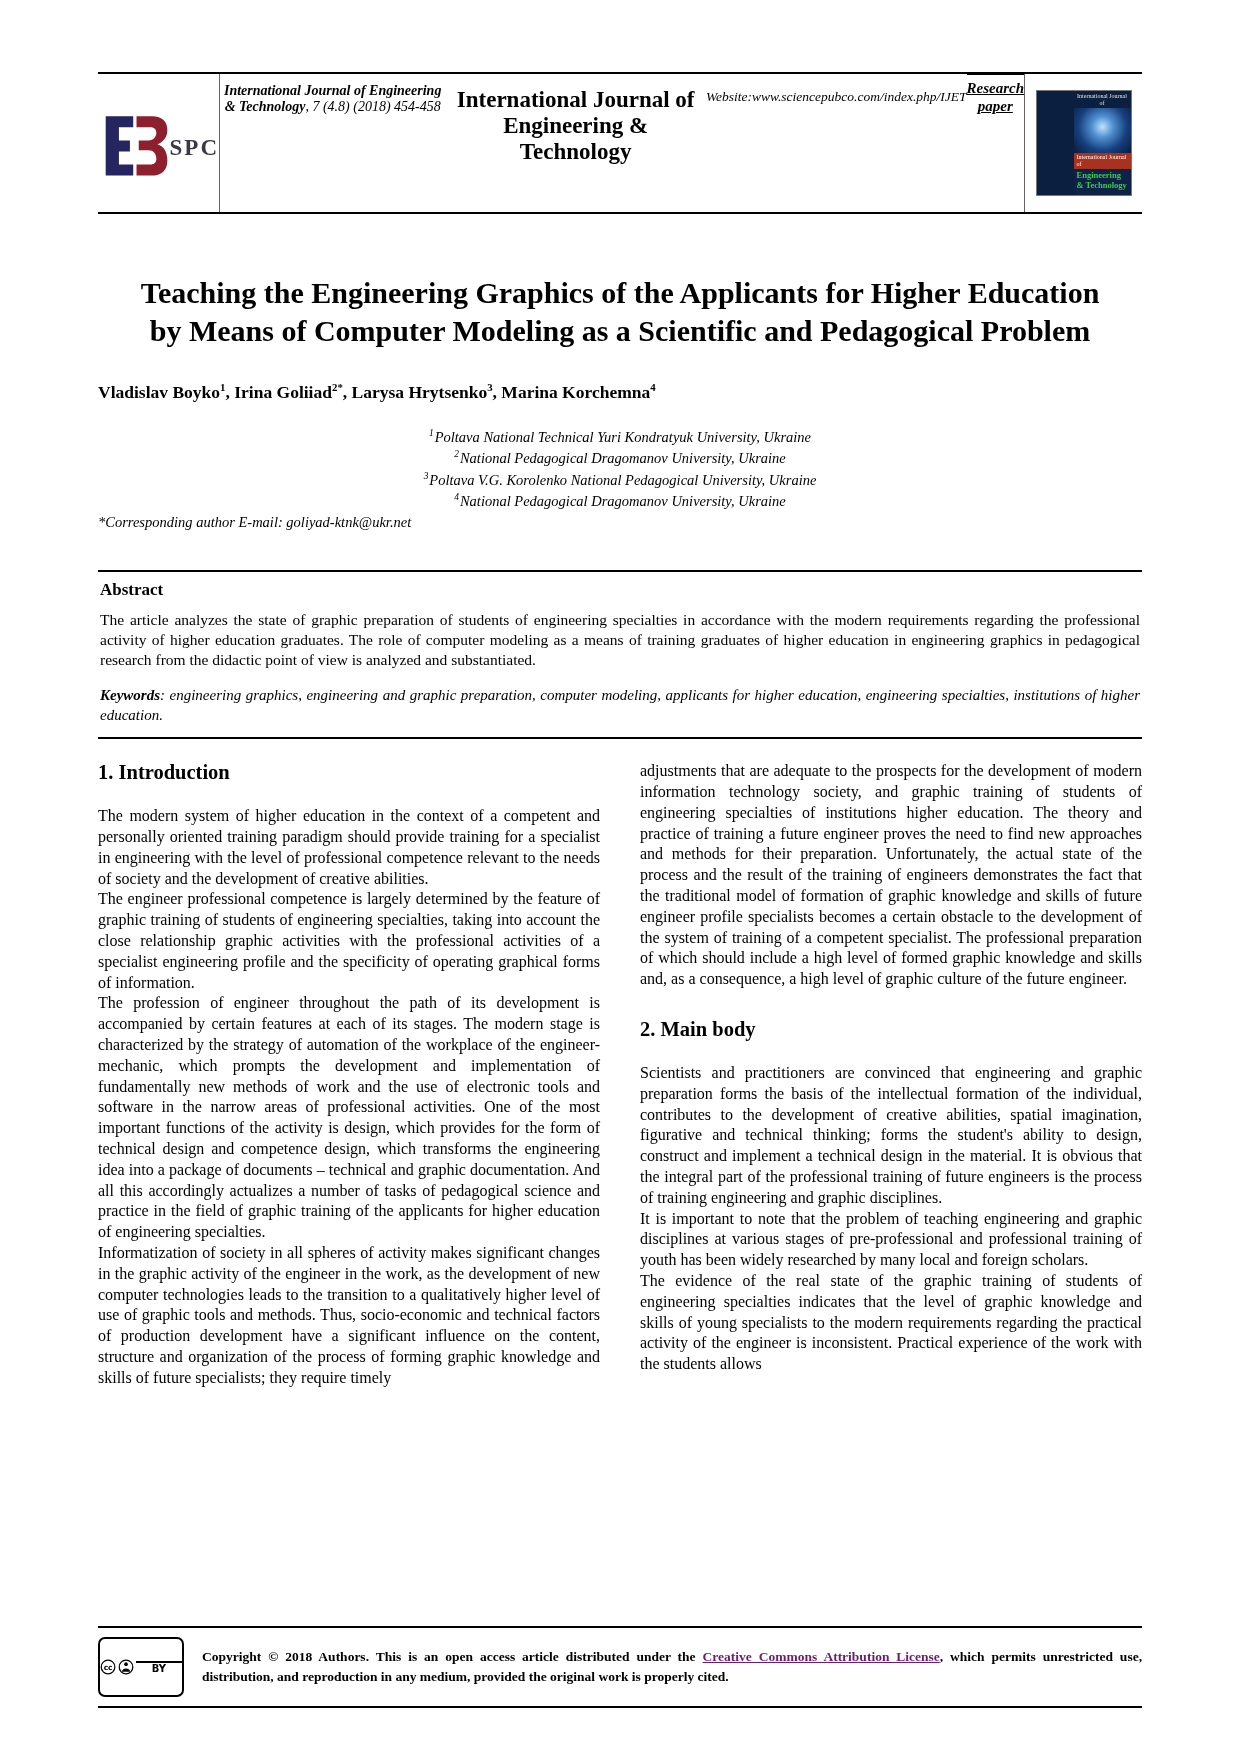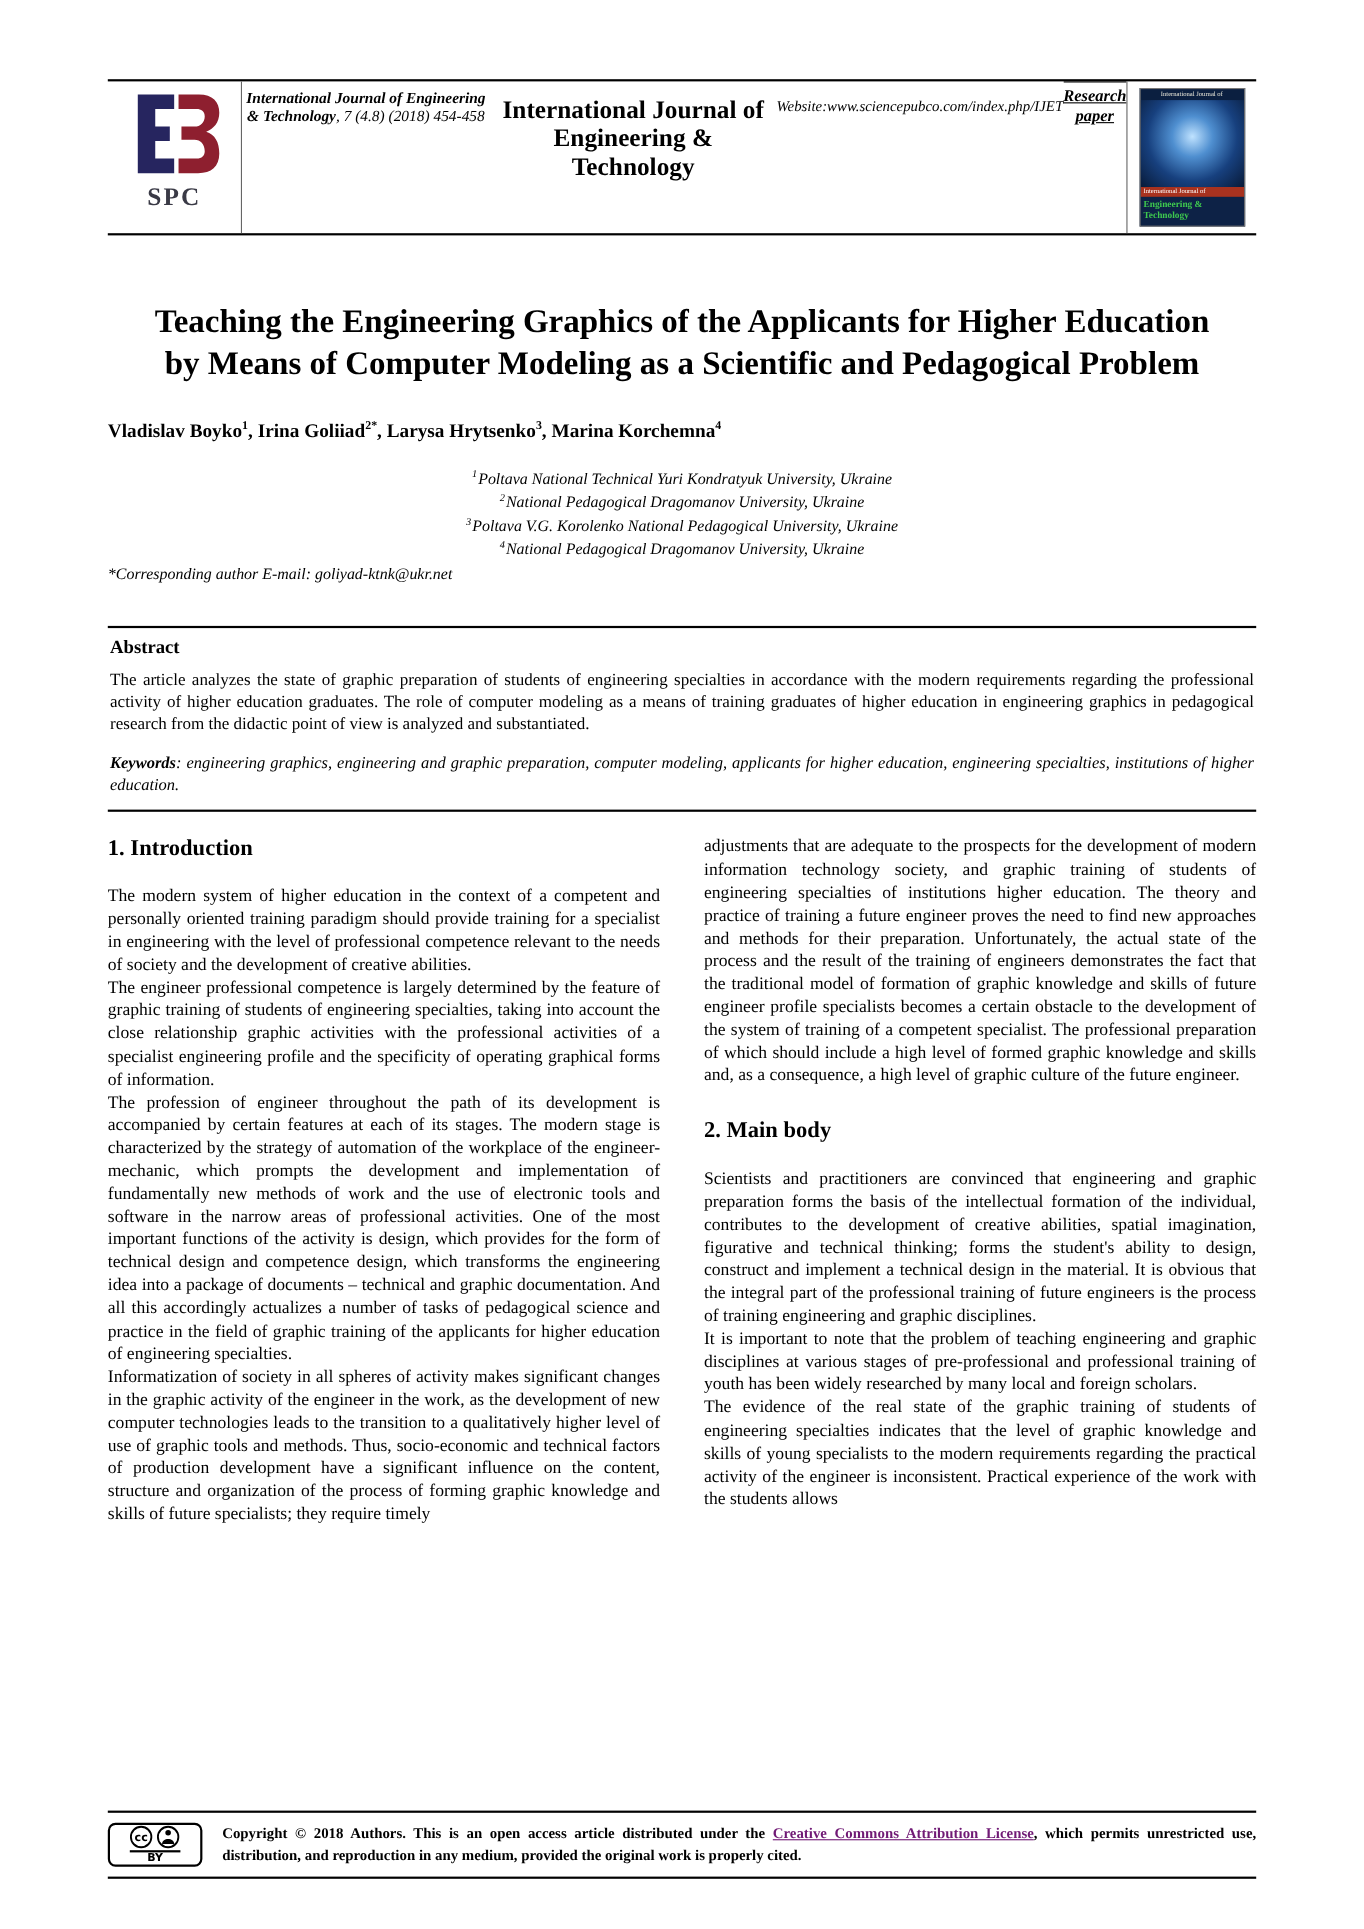--- a/index.html
+++ b/index.html
@@ -6,35 +6,35 @@
   html,body { background:#9c9c9c; }
   body { font-family:"Liberation Serif","DejaVu Serif",serif; color:#000; }
   .page {
     width:1240px; height:1754px; background:#fff; margin:0 auto;
     padding:72px 98px 0 98px; position:relative; overflow:hidden;
   }
 
   
   .header { border-top:2px solid #000; border-bottom:2px solid #000; display:flex; height:142px; }
   .header-left {
-    width:122px; border-right:1px solid #666; display:flex; flex-direction:column;
+    width:122px; border-right:1px solid #666; display:flex; flex-direction:row;
     align-items:center; justify-content:flex-start; padding-top:8px;
   }
   .logo-text { font-weight:bold; font-size:23px; letter-spacing:2px; color:#3a3a46; margin-top:2px; }
   .header-center { flex:1; display:flex; text-align:center; }
   .ref-line { font-size:14px; font-style:italic; padding-top:9px; }
   .ref-journal { font-weight:bold; }
   .journal-title { font-size:23px; font-weight:bold; margin-top:13px; }
   .website { font-size:13.5px; font-style:italic; margin-top:15px; }
   .hc-spacer { flex:1; }
   .research-paper-row { border-top:1px solid #000; padding:4px 0 5px; }
   .research-paper { font-size:15px; font-weight:bold; font-style:italic; text-decoration:underline; }
   .header-right { width:118px; border-left:1px solid #666; display:flex; align-items:center; justify-content:center; }
 
-  .cover { width:96px; height:126px; border:1px solid #777; background:#0b1f40; display:flex; flex-direction:column; overflow:hidden; }
+  .cover { width:96px; height:106px; border:1px solid #777; background:#0b1f40; display:flex; flex-direction:column; overflow:hidden;padding-left:37px; }
   .cover-top { color:#e8e6d8; font-size:6px; text-align:center; padding:2px 1px 1px; line-height:1.2; }
   .cover-art { flex:1; background:
       radial-gradient(circle at 50% 42%, #bfe2ff 0%, #4f8fd0 28%, #17407e 62%, #081a38 100%); }
   .cover-band { background:#a8321f; color:#fff; font-size:6px; padding:1px 3px; line-height:1.2; }
   .cover-bottom { background:#0d2246; color:#3ec94e; font-weight:bold; font-size:8.5px; padding:2px 3px 4px; line-height:1.15; }
 
   
   .article-title {
     max-width:965px; margin:60px auto 0; text-align:center;
     font-size:30px; font-weight:bold; line-height:1.28;
@@ -60,22 +60,22 @@
   .body-para { font-size:16px; line-height:1.3; text-align:justify; margin:0; }
 
   
   .footer {
     position:absolute; left:98px; right:98px; bottom:46px;
     border-top:2px solid #000; border-bottom:2px solid #000;
     display:flex; align-items:center; gap:18px; padding:9px 0;
     background:#fff;
   }
   .cc-badge {
-    flex:0 0 auto; width:86px; height:40px; border:2px solid #000; border-radius:7px;
-    display:flex; flex-direction:column; align-items:center; justify-content:center; gap:1px;
+    flex:0 0 auto; width:86px; height:60px; border:2px solid #000; border-radius:7px;
+    display:flex; flex-direction:row; align-items:center; justify-content:center; gap:1px;
   }
   .cc-by { font-family:"DejaVu Sans","Liberation Sans",sans-serif; font-size:10px; font-weight:bold; line-height:1; border-top:2px solid #000; padding:1px 16px 0; }
   .copyright { font-size:13.5px; font-weight:bold; line-height:1.45; text-align:justify; }
   .license-link { color:#701a75; text-decoration:underline; cursor:pointer; font-weight:bold; }
 </style>
 </head>
 <body>
 
 <div class="page">
 

